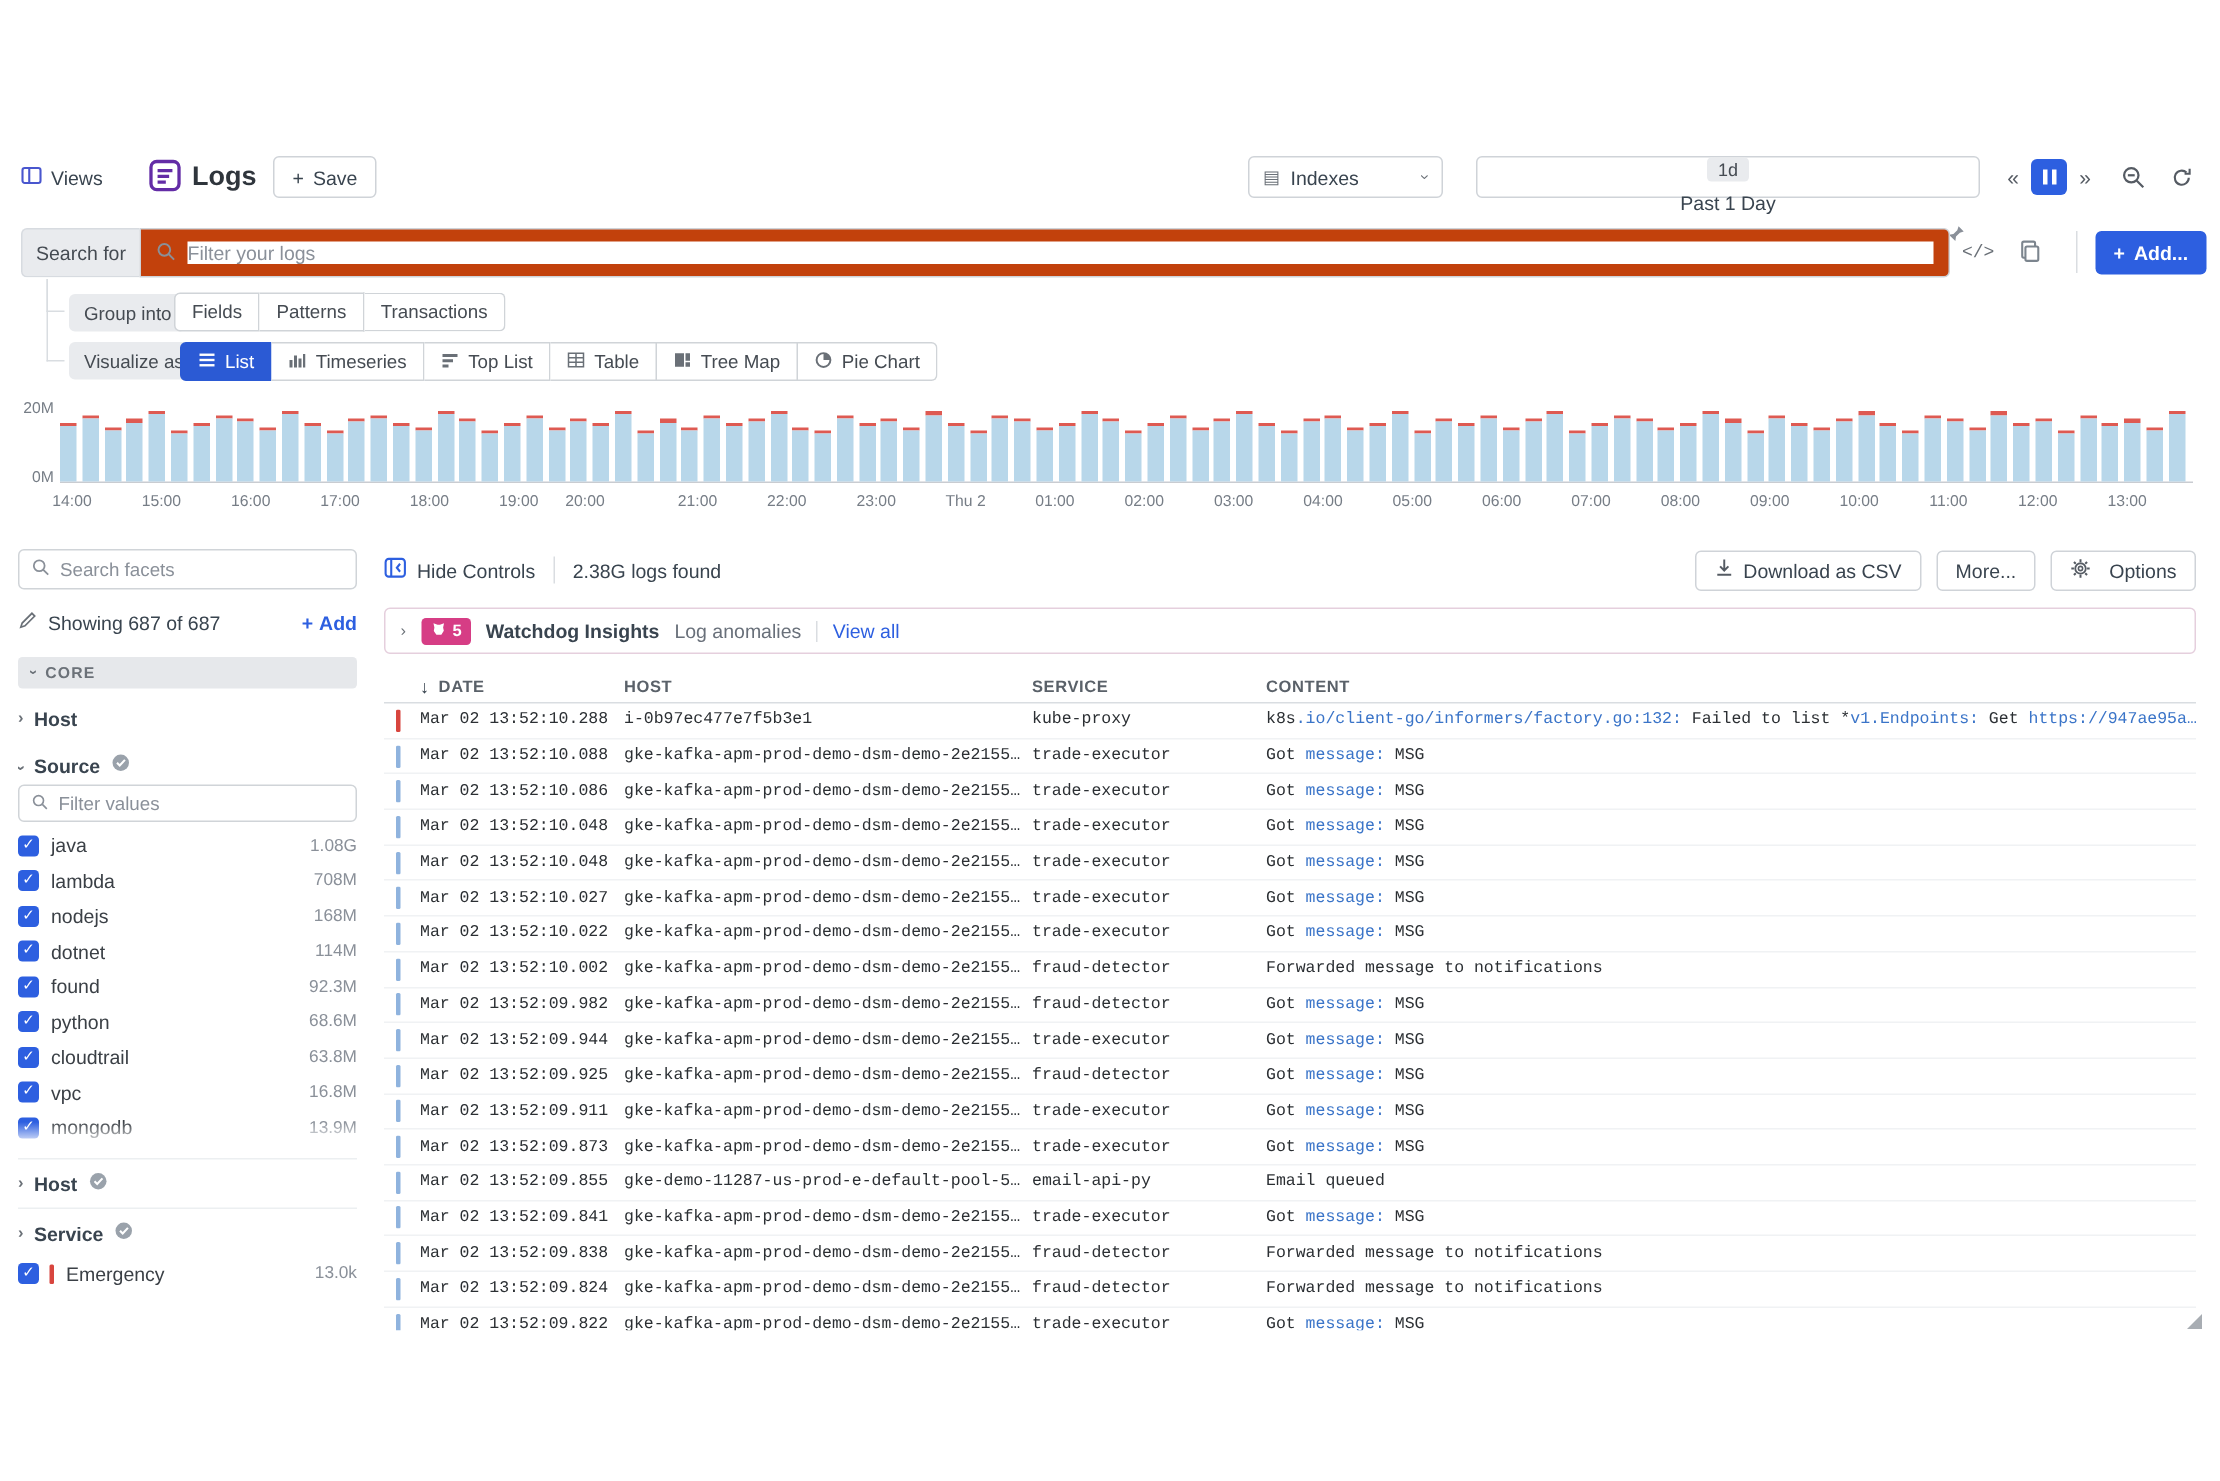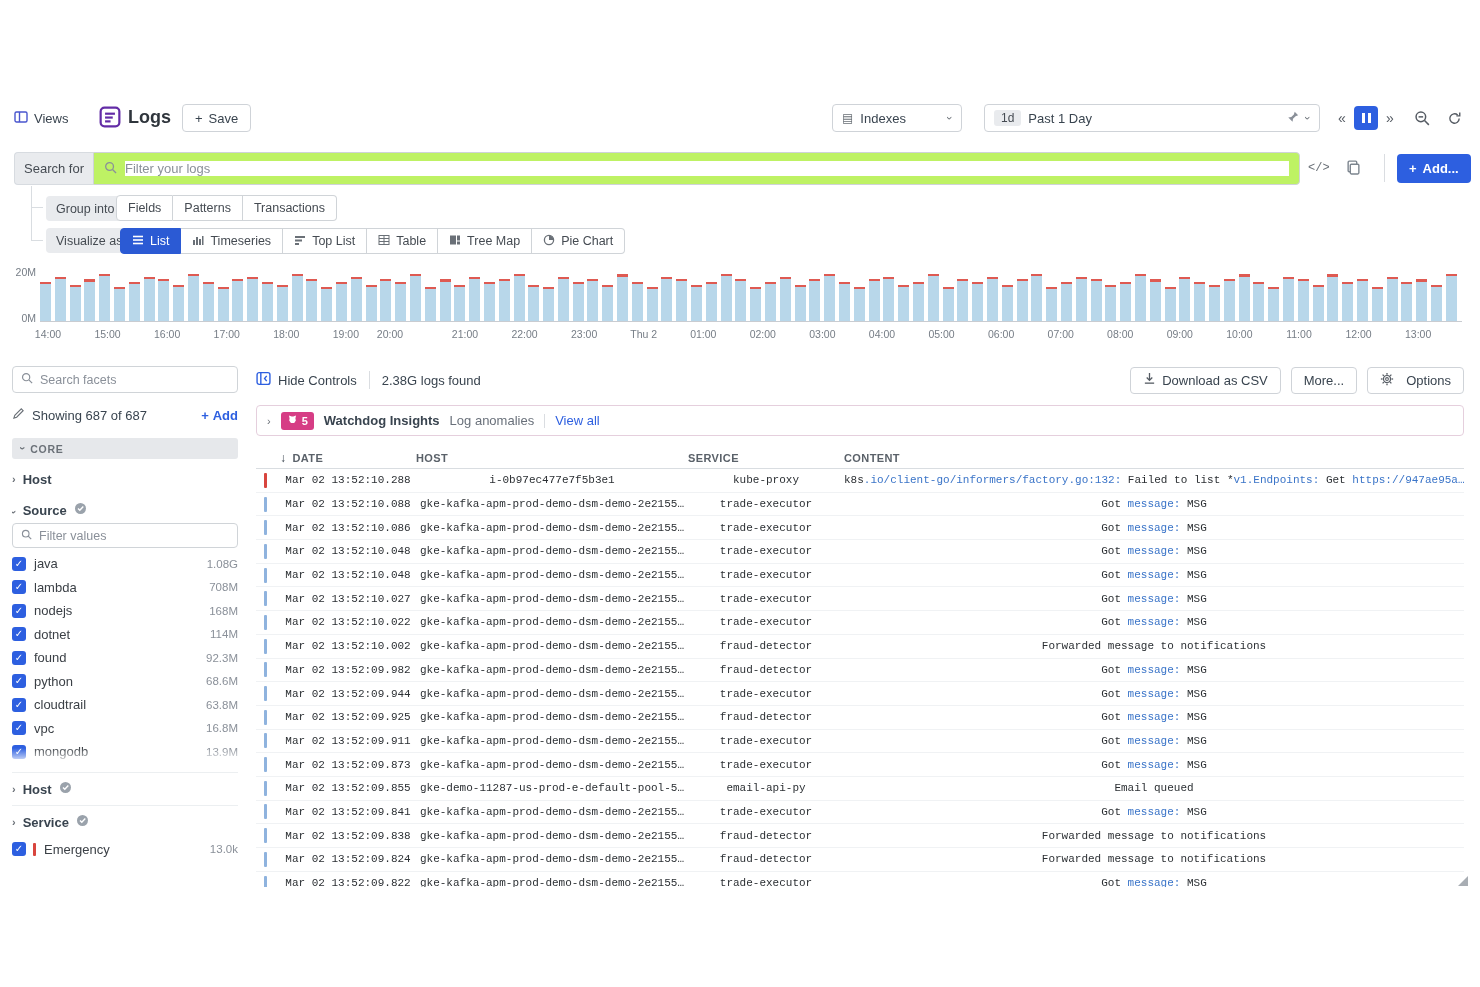--- a/index.html
+++ b/index.html
@@ -21,21 +21,21 @@
   .pbtn { width:24px; height:24px; display:flex; align-items:center; justify-content:center; border:none; background:none;
     font-size:14px; color:#555b63; border-radius:4px; }
   .pbtn.active { background:#2d5fe0; }
   .pause-bars { display:flex; gap:3px; }
   .pause-bars i { display:block; width:3px; height:10px; background:#fff; }
 
   
   .search-label { display:flex; align-items:center; justify-content:center; width:79px; height:33px;
     background:#e9ebee; border:1px solid #d7dbe0; border-right:none; border-radius:4px 0 0 4px; color:#454b52; }
   .search-input-wrap { display:flex; align-items:center; gap:8px; height:33px; padding:4px 10px;
-    border:1px solid #cfd3d8; border-radius:0 4px 4px 0; background:#bef264; }
+    border:1px solid #cfd3d8; border-radius:0 4px 4px 0; background:#c2410c; }
   .search-input-wrap input { border:none; outline:none; flex:1; font-size:13px; color:#39444f; font-family:inherit; }
   .search-input-wrap input::placeholder { color:#8a9099; }
   .code-icon { font-family:"Liberation Mono","DejaVu Sans Mono",monospace; font-size:12px; color:#6a7077; }
   .vdiv { width:1px; background:#dadde1; }
 
   
   .pill { display:inline-flex; align-items:center; height:25px; padding:0 10px; background:#e9ebee; border-radius:4px;
     font-size:12.5px; color:#454b52; }
   .tabgroup { display:inline-flex; }
   .tabgroup .tab { display:inline-flex; align-items:center; gap:6px; height:26px; padding:0 11px; background:#fff;
@@ -79,21 +79,21 @@
     gap:10px; padding:0 10px; }
   .wd-badge { display:inline-flex; align-items:center; gap:4px; height:18px; padding:0 6px; background:#d63d85;
     border-radius:3px; color:#fff; font-size:11px; font-weight:bold; }
 
   
   .grid-row { display:grid; grid-template-columns:24px 136px 272px 156px 1fr; align-items:center; }
   .tbl-hdr { margin-top:11px; height:22px; border-bottom:1px solid #d9dde1; font-size:11px; font-weight:bold;
     letter-spacing:0.4px; color:#5a6169; }
   .tbl-hdr .c-date { display:flex; align-items:center; gap:6px; }
   .log-rows { height:418px; overflow:hidden; position:relative;
-    font-family:"Liberation Mono","DejaVu Sans Mono",monospace; font-size:11px; color:#2b2f33;text-align:center; }
+    font-family:"Liberation Mono","DejaVu Sans Mono",monospace; font-size:11px; color:#2b2f33; }
   .log-row { height:23.7px; border-bottom:1px solid #f0f2f4; }
   .c-status { display:flex; justify-content:flex-start; }
   .status-bar { width:3px; height:15px; border-radius:1px; margin-left:8px; }
   .cell { white-space:nowrap; overflow:hidden; }
   .seg.link { color:#3a74c8; }
   .sort-icon { font-size:12px; color:#39444f; }
   .resize-handle { width:0; height:0; border-left:10px solid transparent; border-bottom:10px solid #a8adb3; }
 </style>
 </head>
 <body>
@@ -120,21 +120,21 @@
   <span data-interactable="false">+</span>
   <span data-interactable="false">Save</span>
 </button>
 
 <div class="abs select" style="left:832px; top:104px; width:130px;" data-interactable="true">
   <span style="color:#6a7077; font-size:12px;" data-interactable="false">▤</span>
   <span data-interactable="false">Indexes</span>
   <span class="chev chev-down" style="margin-left:auto;" data-interactable="false">›</span>
 </div>
 
-<div class="abs select" style="left:984px; top:104px; width:336px;" data-interactable="true">
+<div class="abs select" style="left:984px; top:104px; width:336px;flex-direction:column;" data-interactable="true">
   <span class="chip" data-interactable="false">1d</span>
   <span data-interactable="false">Past 1 Day</span>
   <span style="margin-left:auto;" data-interactable="true"><svg width="12" height="12" viewBox="0 0 14 14">
         <path d="M9 1 L13 5 L10 6 L7 9 L6.5 12.5 L1.5 7.5 L5 7 L8 4 Z" fill="#8a9099"></path>
       </svg></span>
   <span class="chev chev-down" data-interactable="false">›</span>
 </div>
 
 <button class="abs pbtn" style="left:1330px; top:106px;" data-interactable="true">«</button>
 <button class="abs pbtn active" style="left:1354px; top:106px;" data-interactable="true">

